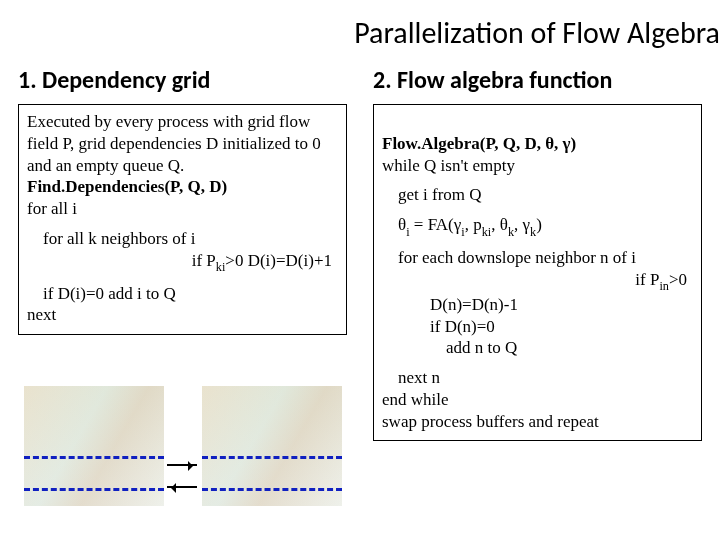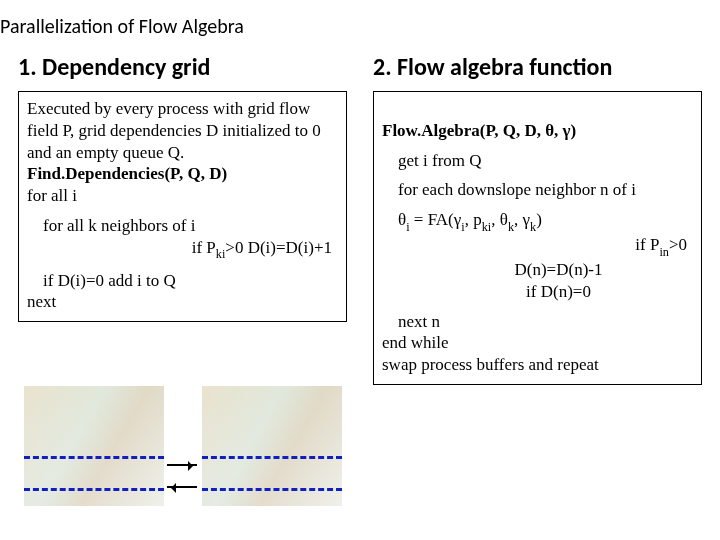--- a/index.html
+++ b/index.html
@@ -7,22 +7,22 @@
     padding: 0;
     width: 720px;
     height: 540px;
     font-family: "Times New Roman", serif;
     background: #fff;
     color: #000;
     position: relative;
   }
   .title {
     font-family: Calibri, Arial, sans-serif;
-    font-size: 20px;
-    text-align: left;
+    font-size: 30px;
+    text-align: right;
     margin-top: 14px;
     margin-bottom: 8px;
   }
   .cols {
     display: flex;
     gap: 26px;
     padding: 0 18px;
   }
   .col { flex: 1; }
   .hdr {
@@ -33,21 +33,21 @@
   }
   .box {
     border: 1px solid #000;
     padding: 6px 14px 8px 8px;
     font-size: 17px;
     line-height: 1.28;
     font-family: "Times New Roman", serif;
   }
   .ind1 { padding-left: 16px; display: block; margin-top: 8px; }
   .ind2 { padding-left: 32px; display: block; text-align: right; }
-  .ind3 { padding-left: 48px; display: block; text-align: center; }
+  .ind3 { padding-left: 48px; display: block; }
   .ind4 { padding-left: 64px; display: block; }
   .sub { font-size: 0.72em; vertical-align: sub; position: relative; top: 0.1em; }
   .maps {
     position: absolute;
     left: 24px;
     top: 386px;
     width: 330px;
     height: 130px;
   }
   .mapimg {
@@ -105,30 +105,32 @@
       <span class="ind1">if D(i)=0 add i to Q</span>
       <span>next</span>
     </div>
   </div>
 
   <div class="col">
     <div class="hdr">2. Flow algebra function</div>
     <div class="box">
       <br>
       <b>Flow.Algebra(P, Q, D, θ, γ)</b><br>
+      <span>while Q isn't empty</span>
       <span class="ind1">get i from Q</span>
-      <span class="ind1">for each downslope neighbor n of i</span>
       <span class="ind1">
         <span>θ</span><span class="sub">i</span><span> = FA(γ</span><span class="sub">i</span><span>, p</span><span class="sub">ki</span><span>, θ</span><span class="sub">k</span><span>, γ</span><span class="sub">k</span><span>)</span>
       </span>
+      <span class="ind1">for each downslope neighbor n of i</span>
       <span class="ind2">
         <span>if P</span><span class="sub">in</span><span>&gt;0</span>
       </span>
       <span class="ind3">D(n)=D(n)-1</span>
       <span class="ind3">if D(n)=0</span>
+      <span class="ind4">add n to Q</span>
       <span class="ind1">next n</span>
       <span>end while</span><br>
       <span>swap process buffers and repeat</span>
     </div>
   </div>
 
 </div>
 
 <div class="maps">
   <div class="mapimg" style="left:0; top:0;"></div>

